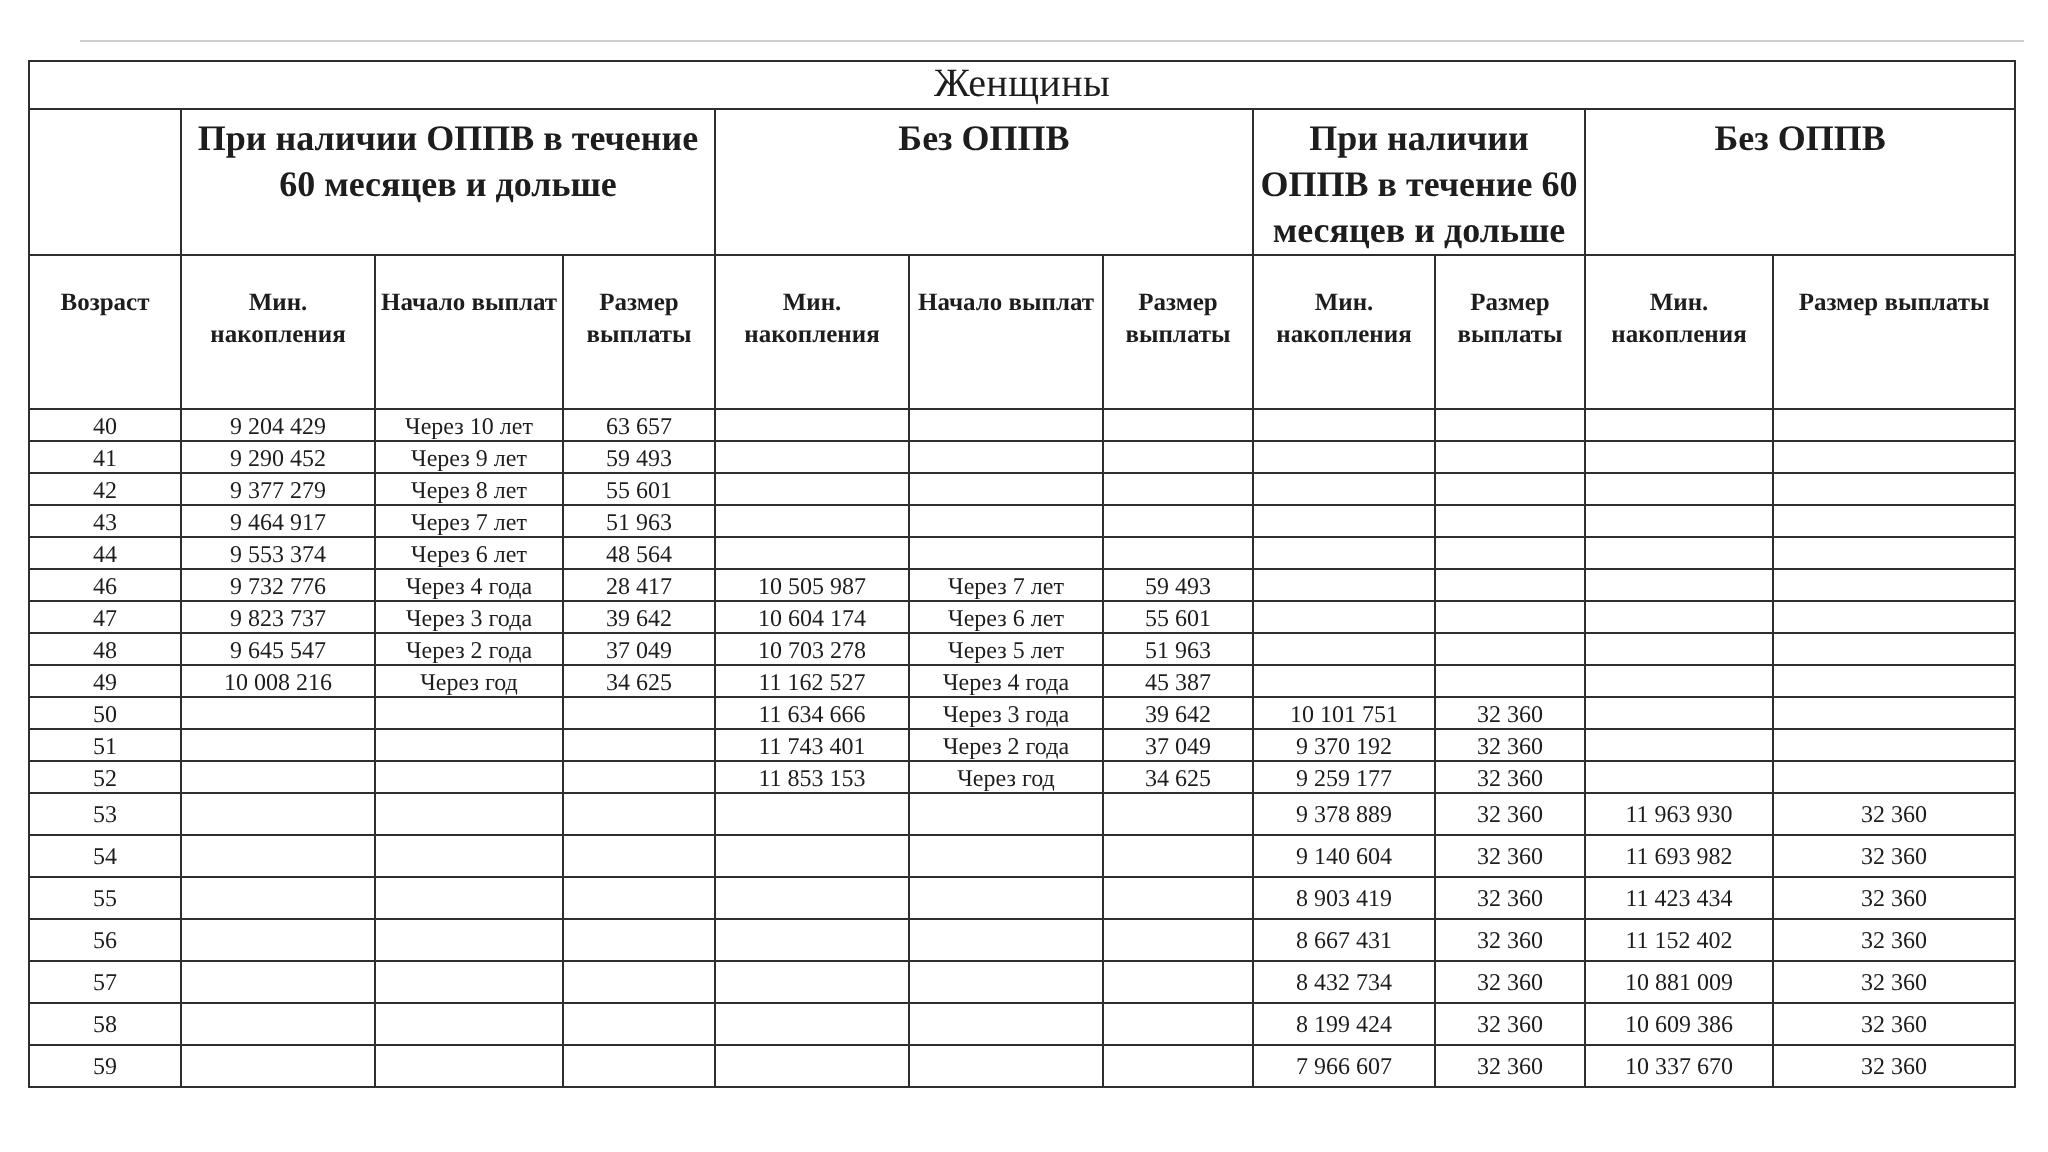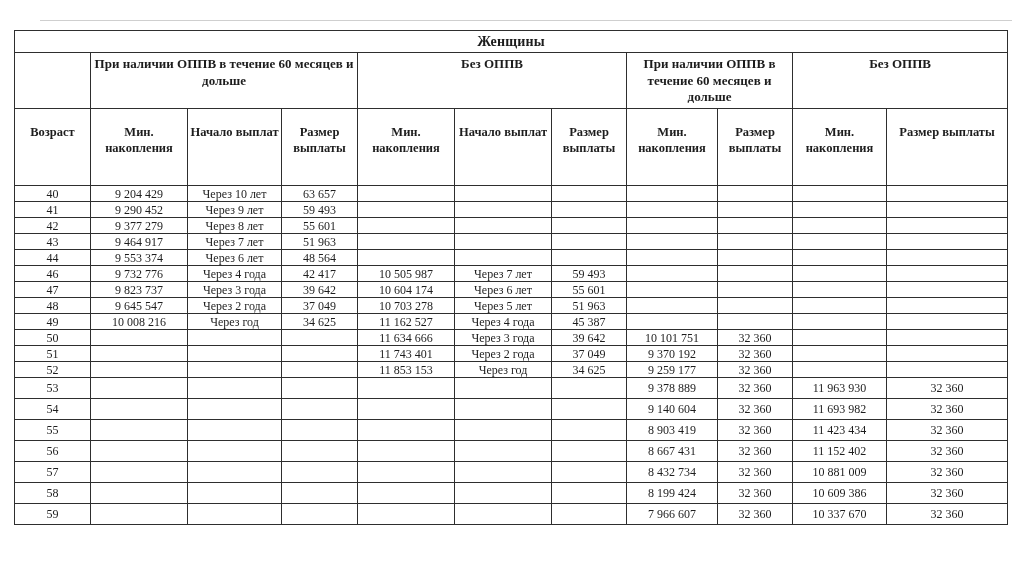--- a/index.html
+++ b/index.html
@@ -10,22 +10,22 @@
   }
   .top-line{position:absolute;left:40px;top:20px;width:972px;height:1px;background:#cfcfcf;}
   table.main{
     position:absolute;left:14px;top:30px;width:993px;
     border-collapse:collapse;table-layout:fixed;
   }
   table.main th,table.main td{
     border:1px solid #2e2e2e;text-align:center;overflow:hidden;
     padding:0;margin:0;
   }
-  .title-cell{height:21px;font-size:14px;font-weight:bold;vertical-align:middle;letter-spacing:.2px;}
-  tr.group-row th{height:52px;vertical-align:top;font-size:13px;font-weight:bold;padding-top:3px;line-height:1.28;}
+  .title-cell{height:21px;font-size:20px;font-weight:normal;vertical-align:middle;letter-spacing:.2px;}
+  tr.group-row th{height:52px;vertical-align:top;font-size:18px;font-weight:bold;padding-top:3px;line-height:1.28;}
   tr.colhead-row th{height:61px;vertical-align:top;font-size:12.5px;font-weight:bold;padding-top:15px;line-height:1.3;text-align:center;}
   tbody td{font-size:12px;white-space:nowrap;height:15px;vertical-align:middle;line-height:1;}
   tbody tr.tall td{height:20px;}
 </style>
 </head>
 <body>
 
 <div class="page">
   <div class="top-line"></div>
 
@@ -131,21 +131,21 @@
           <td></td>
           <td></td>
           <td></td>
           <td></td>
           <td></td>
         </tr>
         <tr>
           <td>46</td>
           <td>9 732 776</td>
           <td>Через 4 года</td>
-          <td>42 417</td>
+          <td>28 417</td>
           <td>10 505 987</td>
           <td>Через 7 лет</td>
           <td>59 493</td>
           <td></td>
           <td></td>
           <td></td>
           <td></td>
         </tr>
         <tr>
           <td>47</td>

